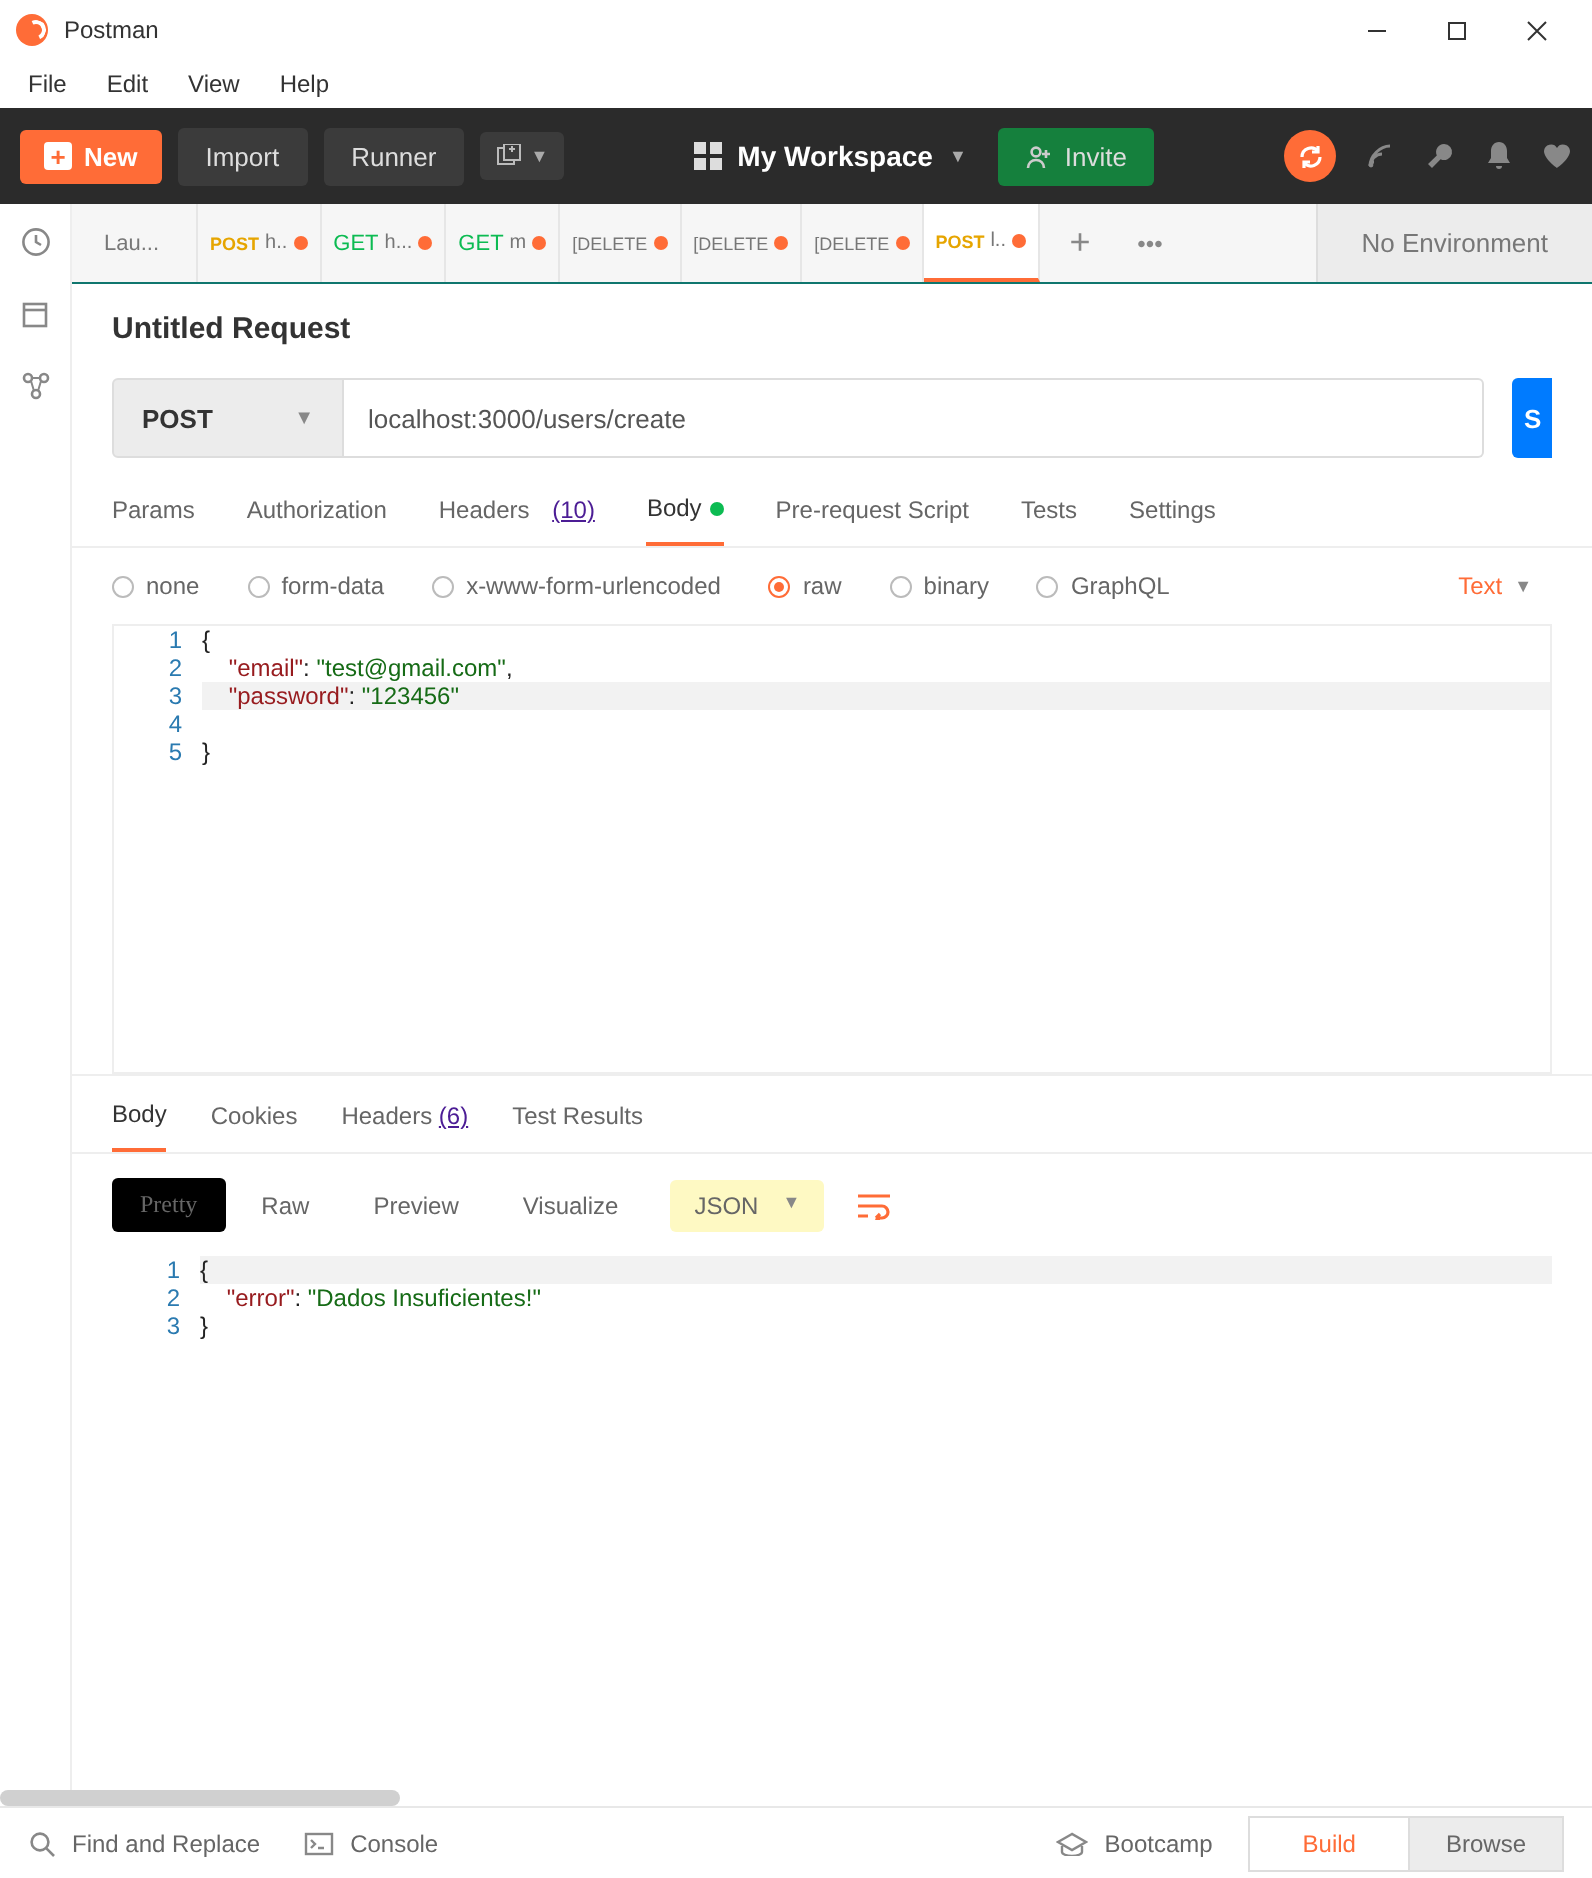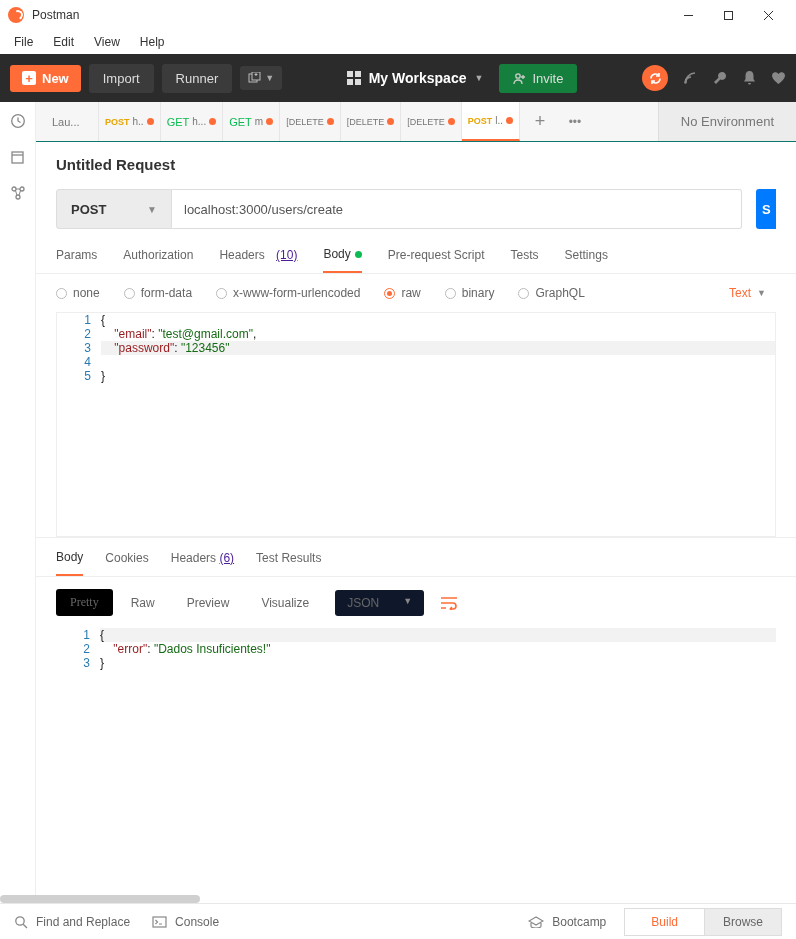--- a/index.html
+++ b/index.html
@@ -95,21 +95,21 @@
 .respstatus { margin-left:auto; display:flex; gap:14px; align-items:center; font-size:11px; color:#777; padding-bottom:6px;}
 .globeicon { width:15px; height:15px; border:1.2px solid #888; border-radius:50%; position:relative; margin-right:6px;}
 .globeicon::before{content:'';position:absolute;top:-1px;left:5px;width:3px;height:15px;border:1.2px solid #888;border-radius:50%;}
 .globeicon::after{content:'';position:absolute;top:6px;left:-1px;width:15px;height:1px;background:#888;}
 .okgreen { color:#0cbb52; }
 
 
 .resptool { padding: 12px 20px; display:flex; gap:4px; align-items:center; font-size:12px; color:#666;}
 .resptool .rtbtn { padding:6px 14px; border-radius:3px; }
 .resptool .rtbtn.active { background:#000000;font-family:Liberation Serif, serif; }
-.resptool .jsondrop { background:#0f172a; padding:6px 12px; border-radius:3px; display:flex; align-items:flex-start; gap:24px; margin-left:8px;}
+.resptool .jsondrop { background:#fef9c3; padding:6px 12px; border-radius:3px; display:flex; align-items:flex-start; gap:12px; margin-left:8px;}
 .wrapicon { margin-left:12px; color:#ff6c37; font-size:14px;}
 
 
 .respeditor { margin: 0 20px; font-family: Consolas, Menlo, monospace; font-size:12px; height:200px; }
 .respeditor .eline { display:flex; }
 .respeditor .gut { width:44px; text-align:right; padding-right:10px; color:#2a7ab0; user-select:none;}
 .respeditor .code { flex:1; white-space:pre; color:#222; }
 .respeditor .eline.hl .code { background:#f2f2f2; }
 .rkquote { color:#971b1e; }
 .rvquote { color:#166b16; }

